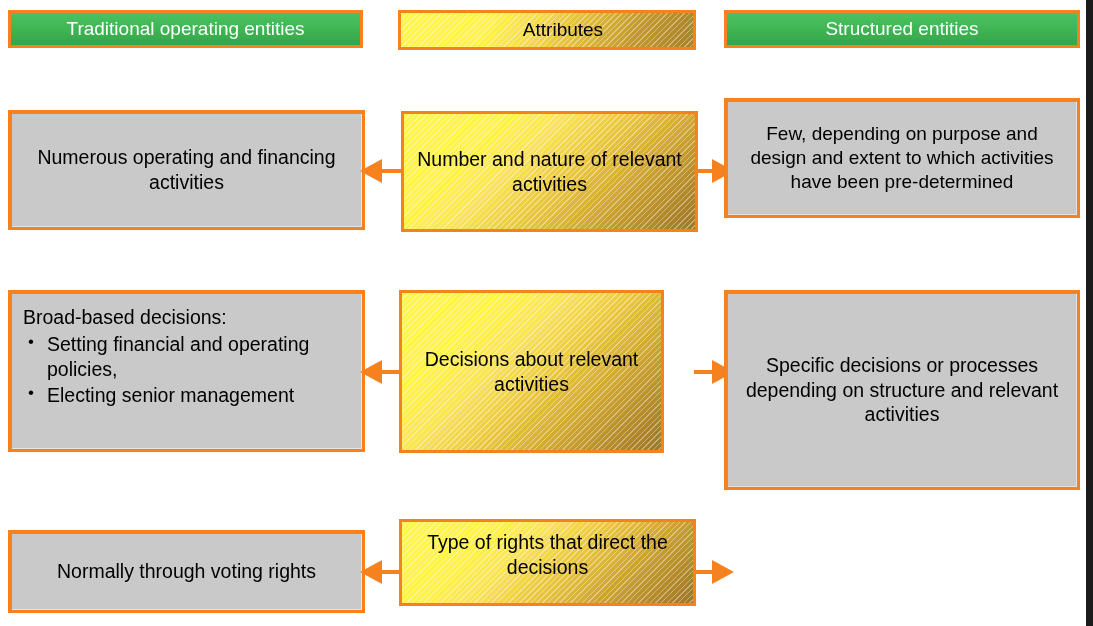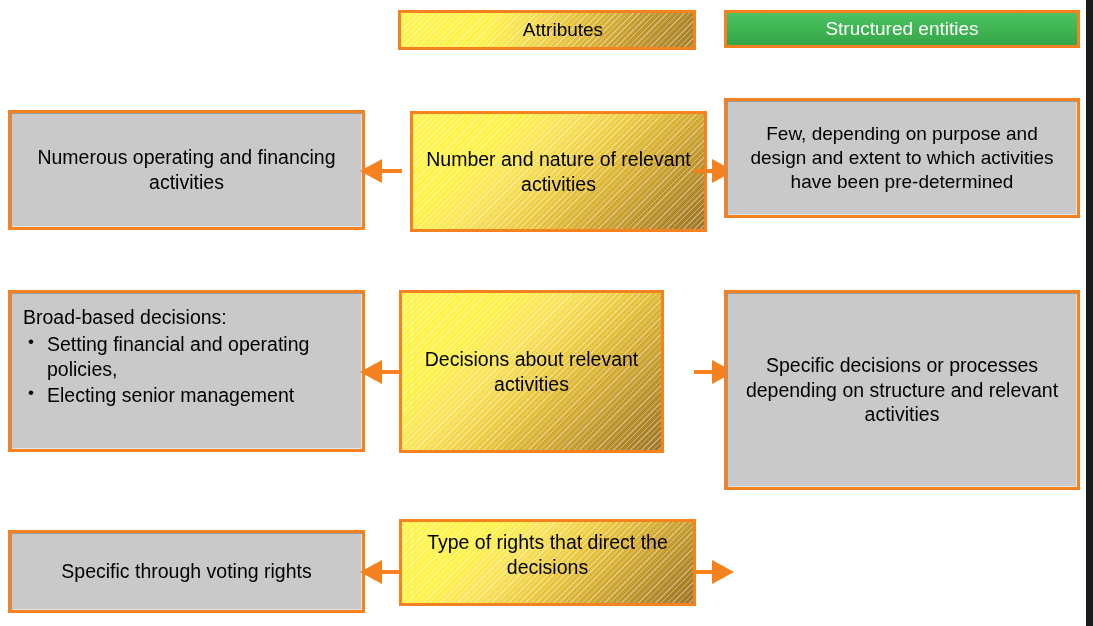--- a/index.html
+++ b/index.html
@@ -161,39 +161,42 @@
     right: 0;
     border-left: 22px solid #F5821F;
   }
   .arrow.right .shaft { left: 0; right: 20px; }
 </style>
 </head>
 <body>
 
 <div id="canvas">
 
+  <div class="header-box green" style="left:8px; top:10px; width:355px; height:38px;">
+    <span>Traditional operating entities</span>
+  </div>
 
   <div class="header-box goldhdr" style="left:398px; top:10px; width:298px; height:40px;padding-left:32px;">
     <span>Attributes</span>
   </div>
 
   <div class="header-box green" style="left:724px; top:10px; width:356px; height:38px;">
     <span>Structured entities</span>
   </div>
 
   <div class="box gray" style="left:8px; top:110px; width:357px; height:120px;">
     <div class="inner">Numerous operating and financing activities</div>
   </div>
 
   <div class="arrow left" style="left:360px; top:159px; width:42px;">
     <div class="head"></div>
     <div class="shaft"></div>
   </div>
 
-  <div class="box gold" style="left:410px; top:111px; width:297px; height:121px;">
+  <div class="box gold" style="left:401px; top:111px; width:297px; height:121px;">
     <div class="inner">Number and nature of relevant activities</div>
   </div>
 
   <div class="arrow right" style="left:694px; top:159px; width:40px;">
     <div class="shaft"></div>
     <div class="head"></div>
   </div>
 
   <div class="box gray" style="left:724px; top:98px; width:356px; height:120px; font-size:19px;">
     <div class="inner">Few, depending on purpose and design and extent to which activities have been pre-determined</div>
@@ -221,21 +224,21 @@
   <div class="arrow right" style="left:694px; top:360px; width:40px;">
     <div class="shaft"></div>
     <div class="head"></div>
   </div>
 
   <div class="box gray" style="left:724px; top:290px; width:356px; height:200px;">
     <div class="inner">Specific decisions or processes depending on structure and relevant activities</div>
   </div>
 
   <div class="box gray" style="left:8px; top:530px; width:357px; height:83px;">
-    <div class="inner">Specific through voting rights</div>
+    <div class="inner">Normally through voting rights</div>
   </div>
 
   <div class="arrow left" style="left:360px; top:560px; width:42px;">
     <div class="head"></div>
     <div class="shaft"></div>
   </div>
 
   <div class="box gold" style="left:399px; top:519px; width:297px; height:87px; align-items:flex-start;">
     <div class="inner" style="padding-top:8px;">Type of rights that direct the decisions</div>
   </div>

